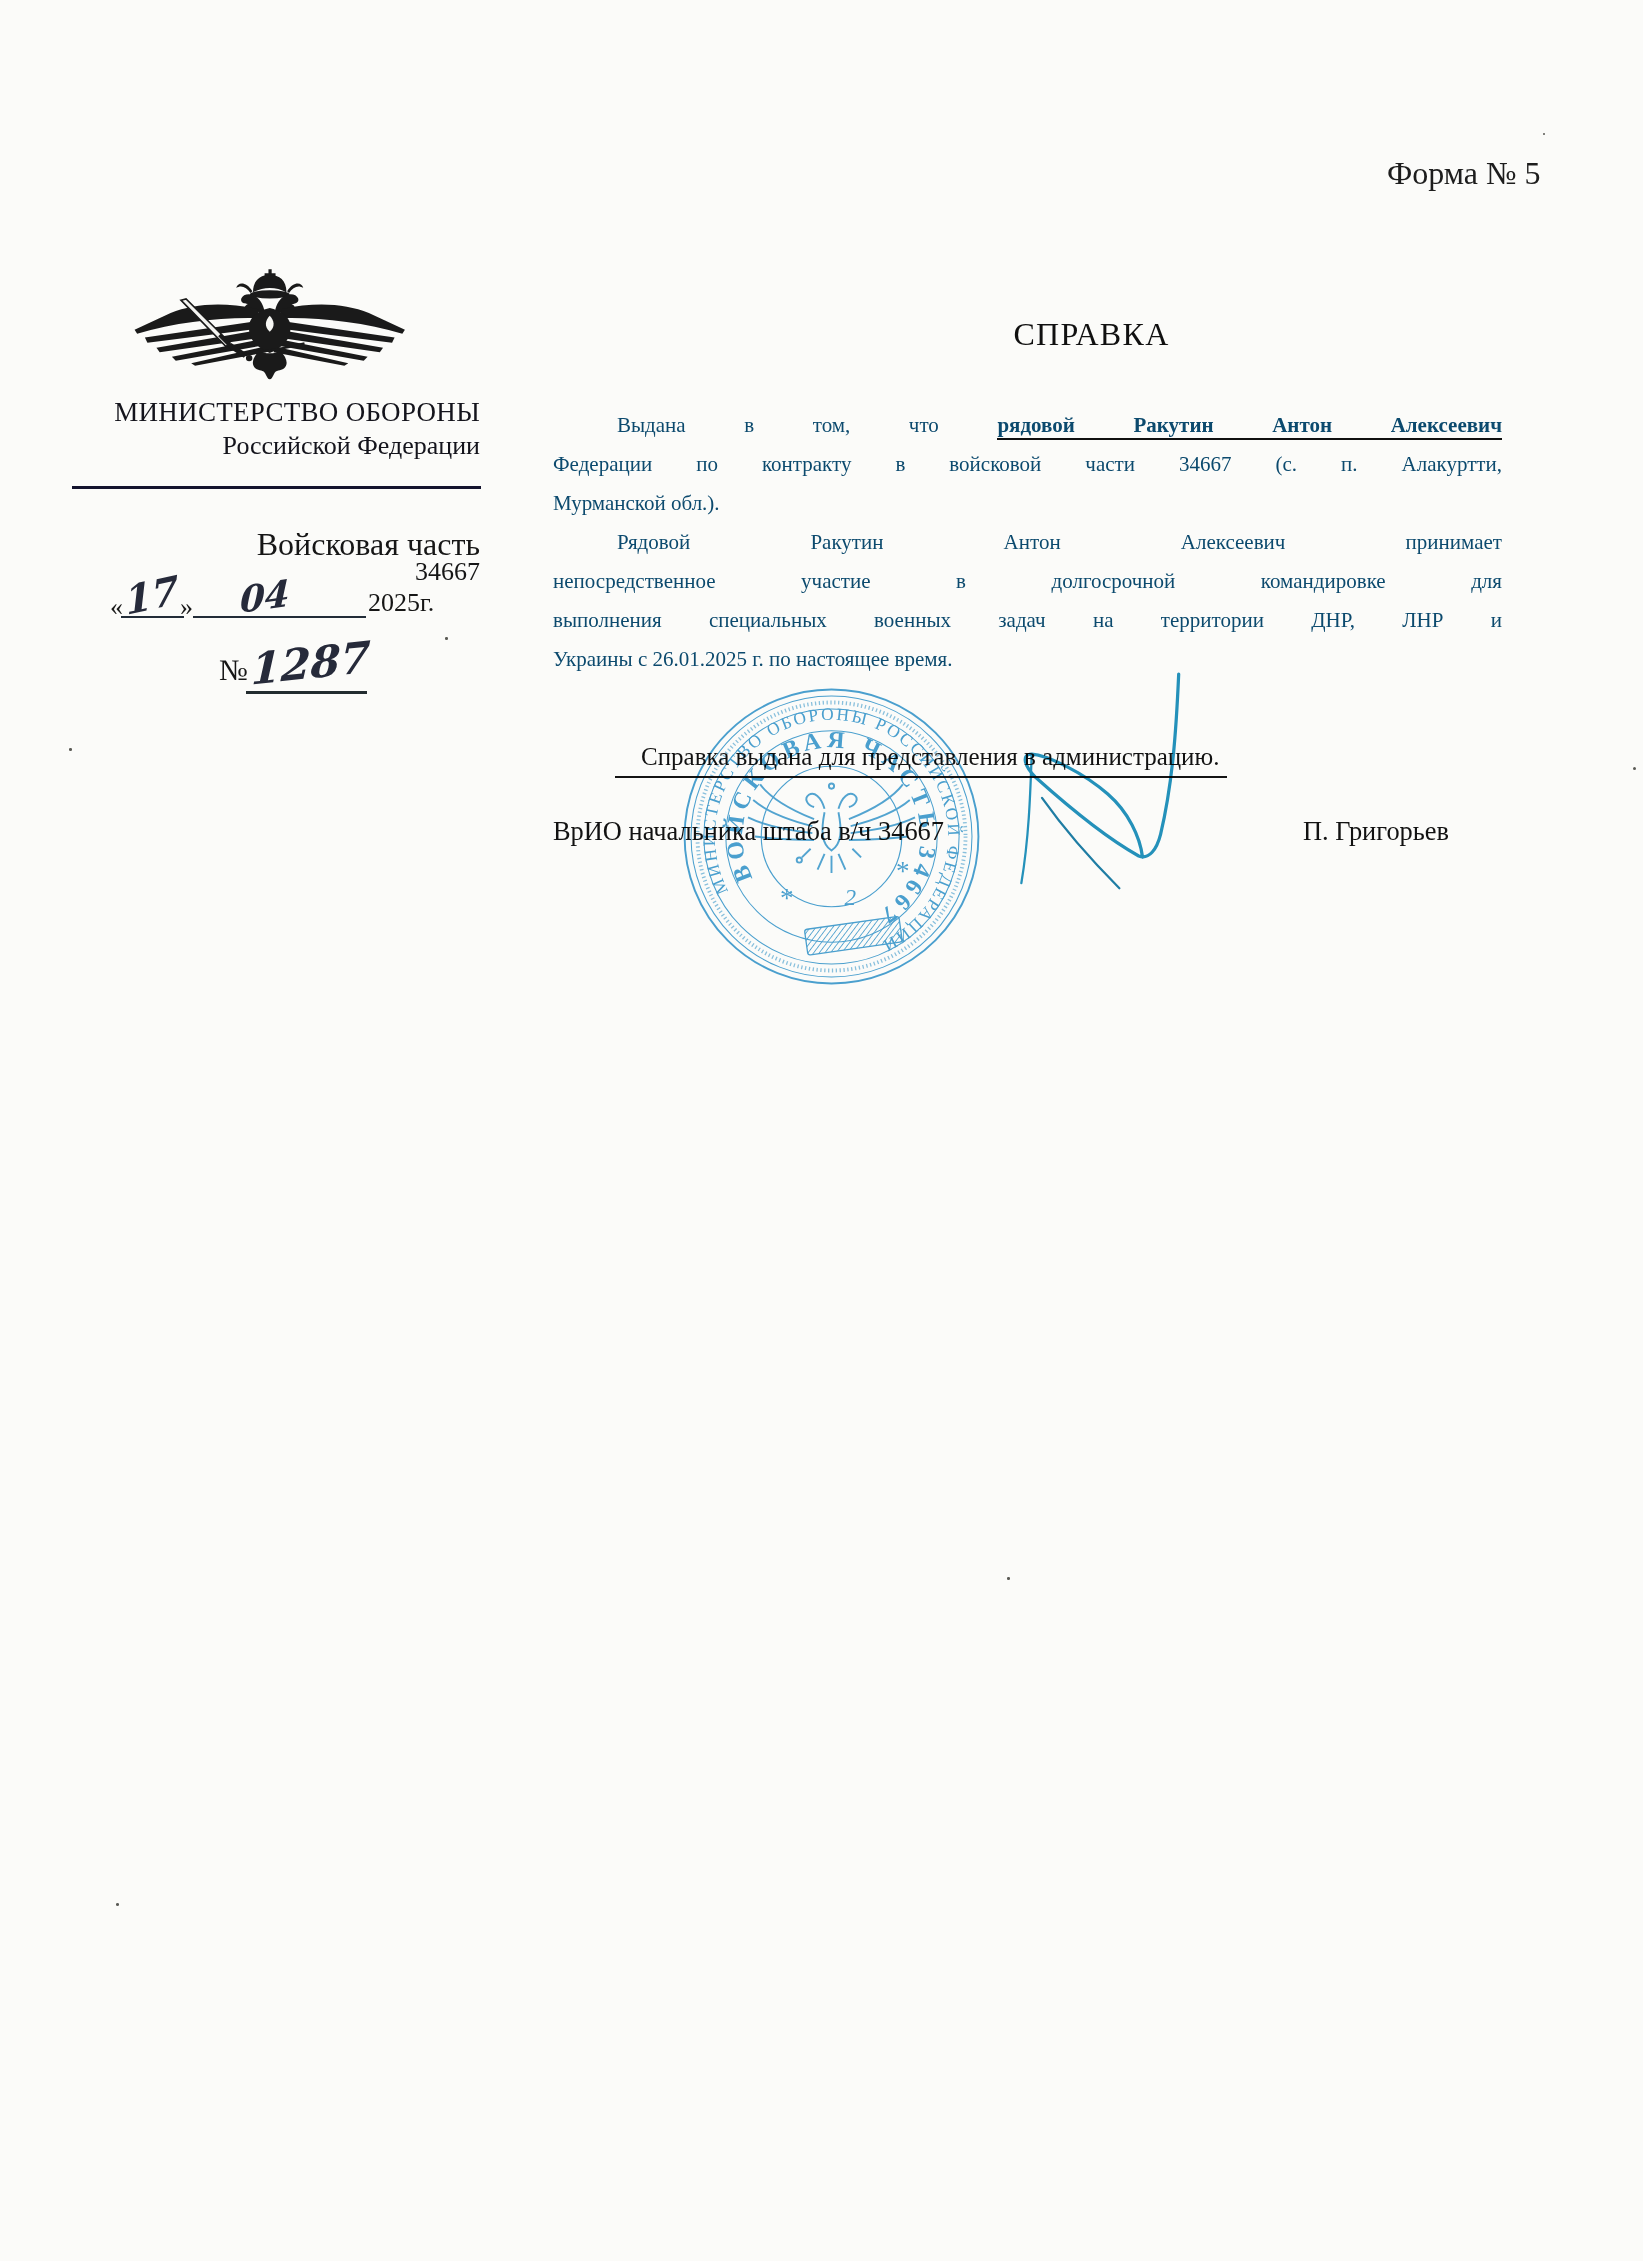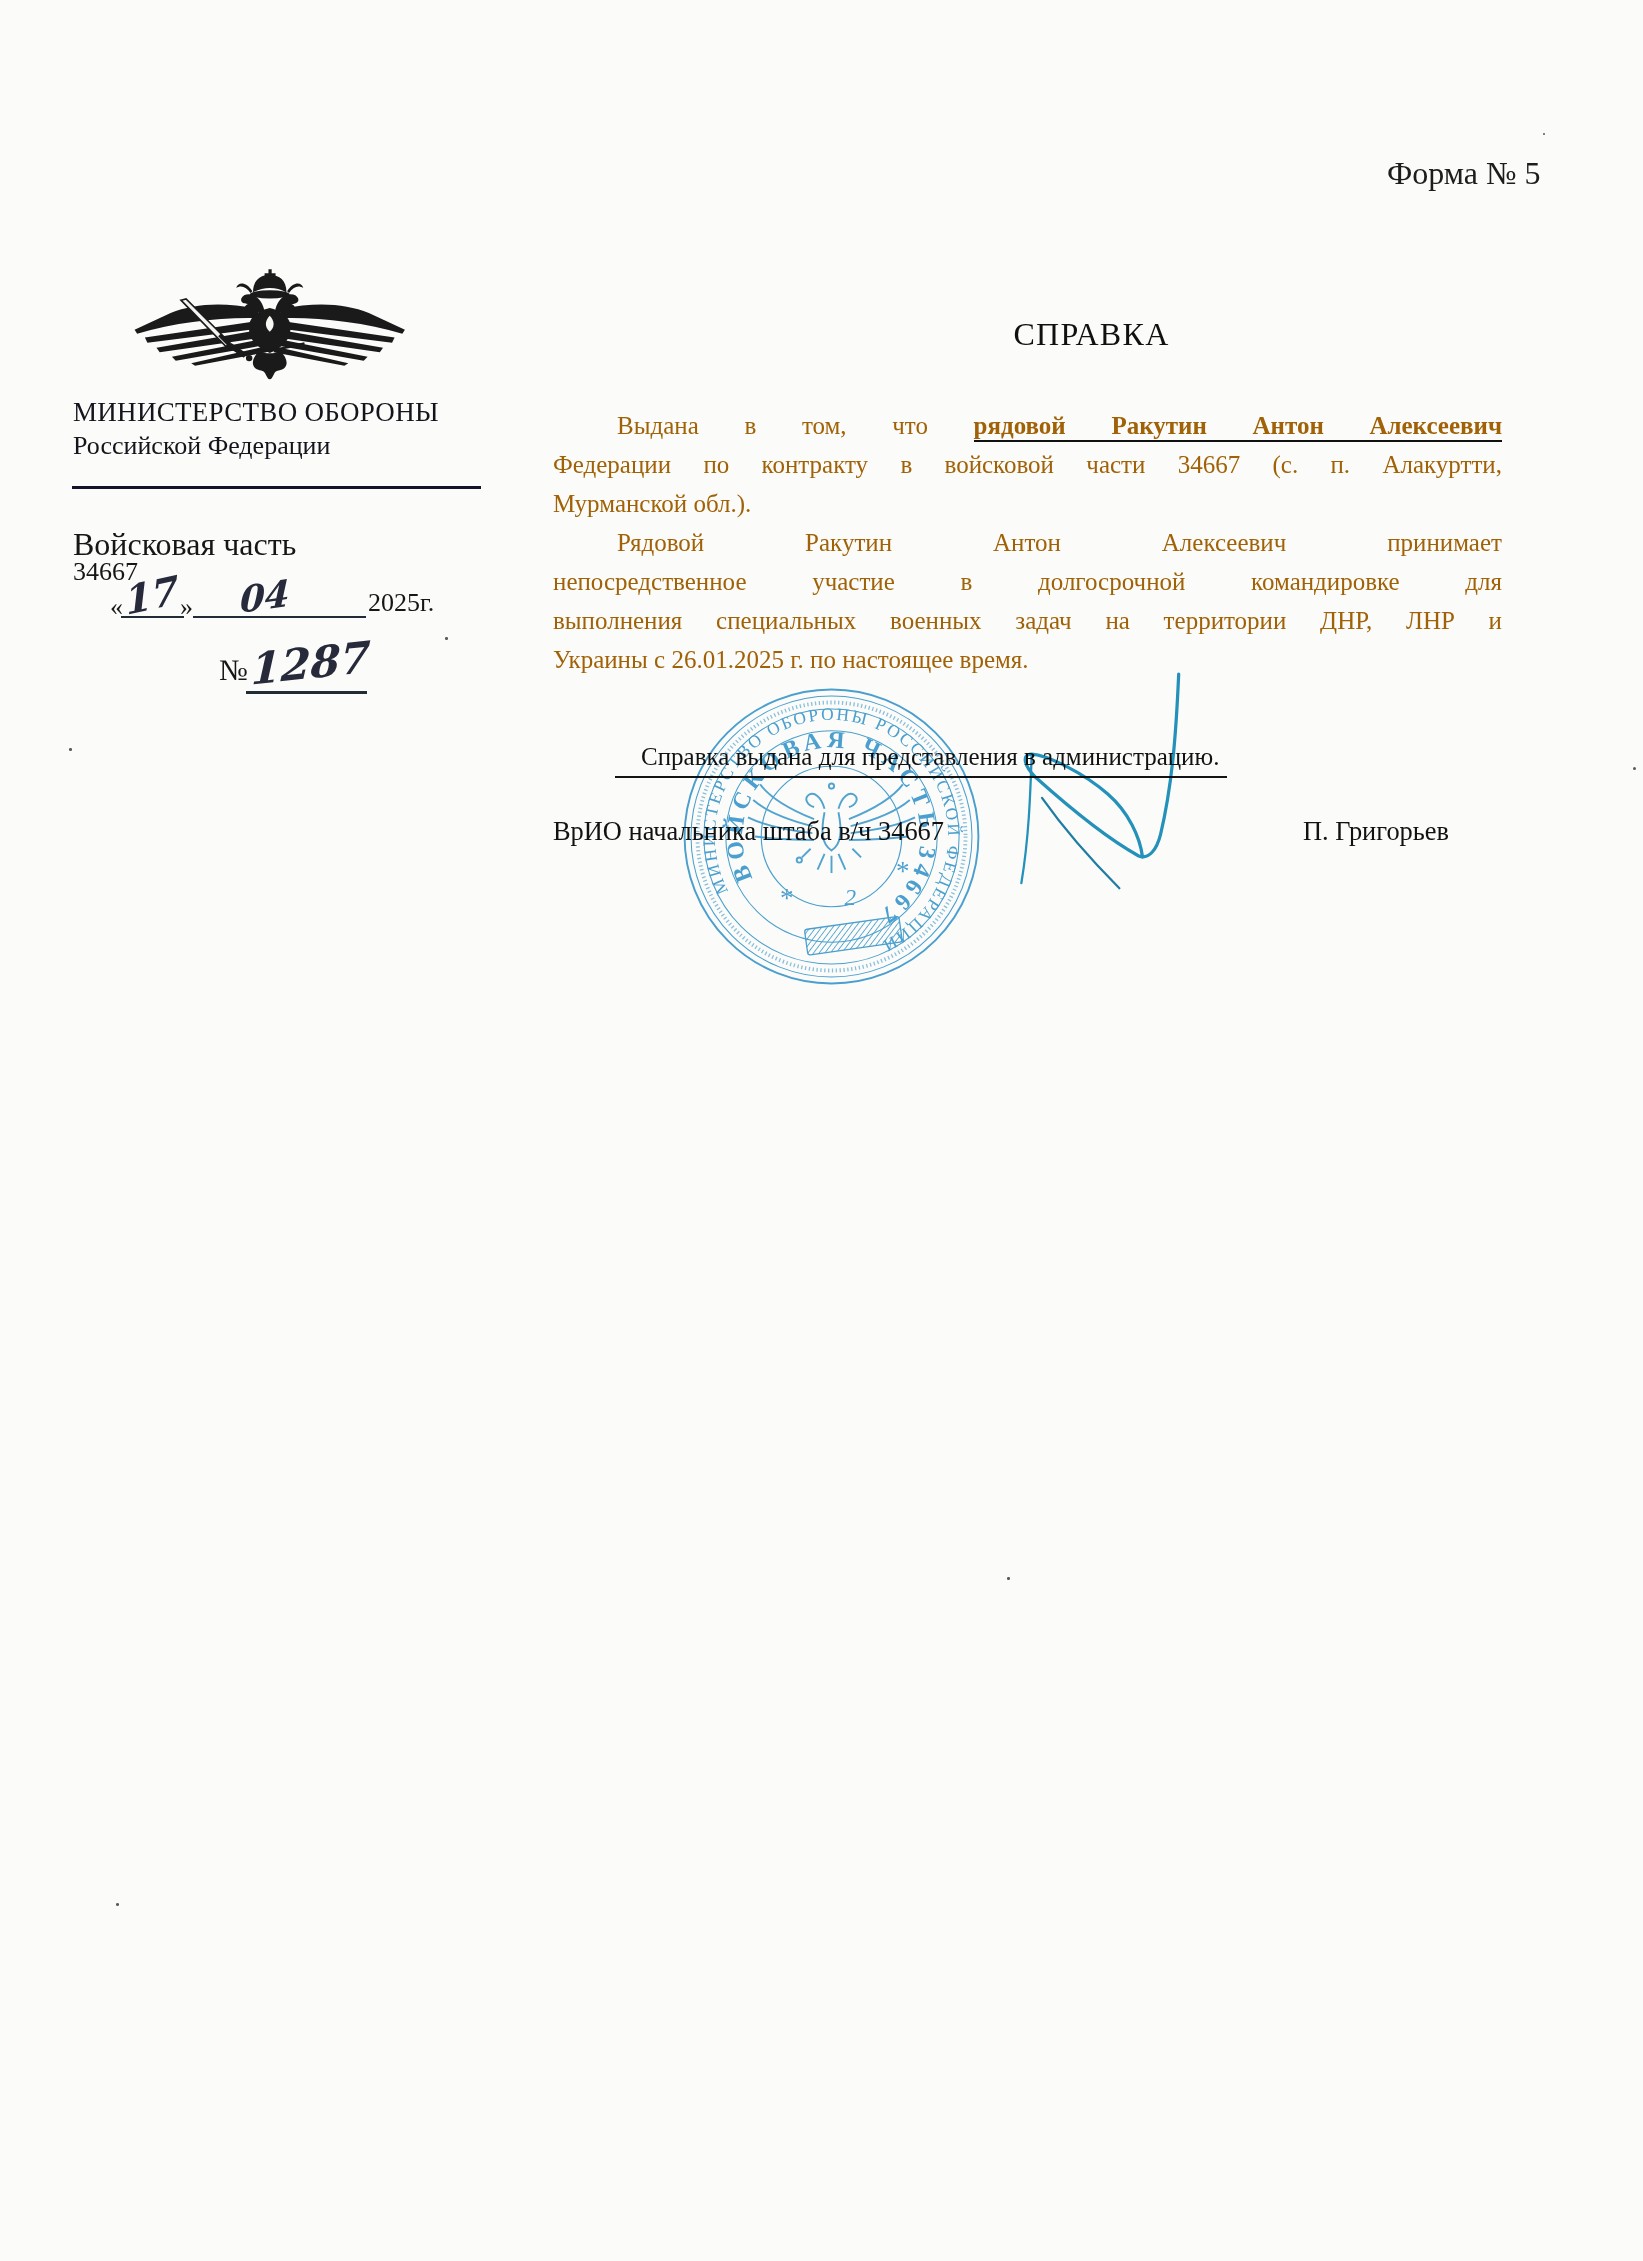--- a/index.html
+++ b/index.html
@@ -10,21 +10,21 @@
     overflow:hidden;
     font-family:"Liberation Serif", serif;
     color:#161616;
   }
   .abs{position:absolute;}
 
   
   .form-label{left:1387px;top:155px;font-size:32px;color:#1d1d1d;}
 
   
-  .lh-center{left:73px;width:419px;text-align:left;font-family:Liberation Serif, serif;}
+  .lh-center{left:61px;width:419px;text-align:right;font-family:Liberation Serif, serif;}
   .ministry1{top:397px;font-size:27px;letter-spacing:0.3px;color:#14141c;}
   .ministry2{top:431px;font-size:26px;color:#14141c;}
   .lh-rule{left:72px;top:486px;width:409px;height:2.6px;background:#13132e;}
   .unit-label{top:526px;font-size:32px;}
   .unit-number{top:557px;font-size:26px;}
 
   .date-row{left:61px;top:580px;width:438px;height:71px;}
   .date-row .q{position:absolute;font-size:26px;color:#1a1a1a;}
   .q-open{left:49px;top:11.6px;}
   .q-close{left:119px;top:11.6px;}
@@ -41,21 +41,21 @@
 
   .num-row{left:61px;top:641px;width:419px;height:77px;}
   .num-sign{position:absolute;left:158px;top:11.6px;font-size:30px;}
   .hw-num{position:absolute;left:190px;top:-2.6px;font-size:43px;transform:rotate(-6deg) skewX(-8deg);}
   .num-ul{position:absolute;left:185px;top:50px;width:121px;height:2.6px;background:#232c30;}
 
   
   .doc-title{left:553px;top:316px;width:949px;margin-left:64px;text-align:center;
              font-size:32px;letter-spacing:1.3px;color:#101010;}
   .body-block{left:553px;top:406px;width:949px;}
-  .line{height:39px;line-height:39px;font-size:25px;white-space:nowrap;color:#a16207;}
+  .line{height:39px;line-height:39px;font-size:21px;white-space:nowrap;color:#0c4a6e;}
   .line.j{white-space:normal;text-align:justify;text-align-last:justify;}
   .line.ind{text-indent:64px;}
   .strong-ul{font-weight:bold;border-bottom:2.6px solid #101010;padding-bottom:1.3px;}
 
   .purpose{left:553px;top:743px;width:949px;}
   .purpose span{
     display:inline-block;margin-left:62px;
     padding:0 7.7px 5.2px 26px;
     border-bottom:2.6px solid #141414;
     font-size:25px;color:#121212;

